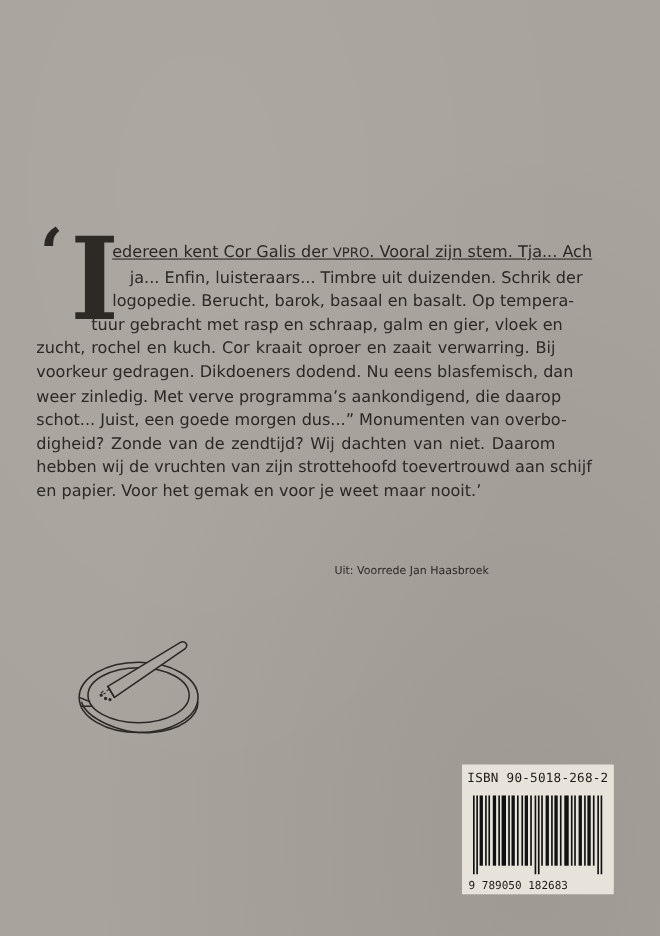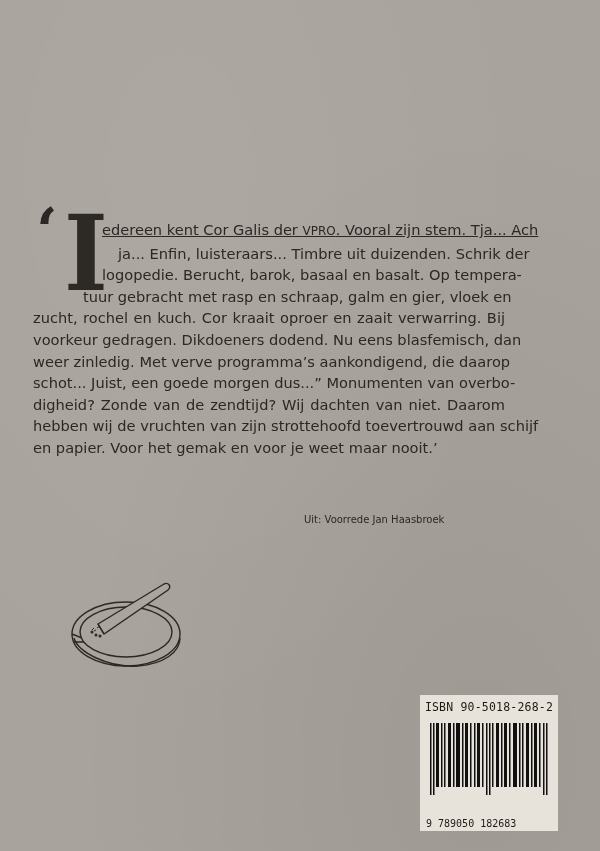--- a/index.html
+++ b/index.html
@@ -40,21 +40,21 @@
     .body-text .line { display: block; white-space: nowrap; text-align-last: justify; }
     .body-text .line.indent { margin-left: 40px; text-decoration: underline; }
     .body-text .line.last { text-align-last: left; }
     .smallcaps { font-size: 12px; }
     .attribution {
       position: absolute; left: 304px; top: 514px;
       font-size: 10px; color: #2b2825;
     }
     .ashtray { position: absolute; left: 68px; top: 572px; width: 128px; height: 100px; }
     .barcode-box {
-      position: absolute; left: 420px; top: 695px; width: 138px; height: 136px;
+      position: absolute; left: 420px; top: 695px; width: 138px; height: 118px;
       background: #e8e3da;
     }
     .isbn {
       position: absolute; left: 0; right: 0; top: 5px;
       text-align: center;
       font-family: "DejaVu Sans Mono", monospace;
       font-size: 11.5px; color: #1c1a18; letter-spacing: 0.2px;
     }
     .bars { position: absolute; left: 10px; top: 28px; width: 120px; height: 72px; }
     .ean {

